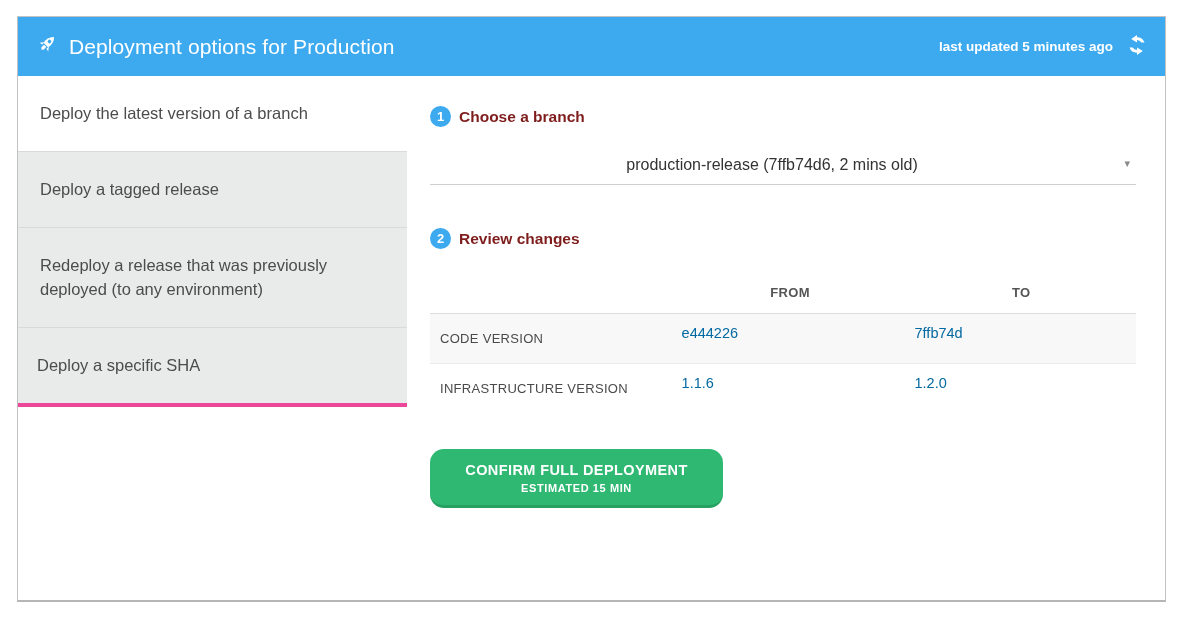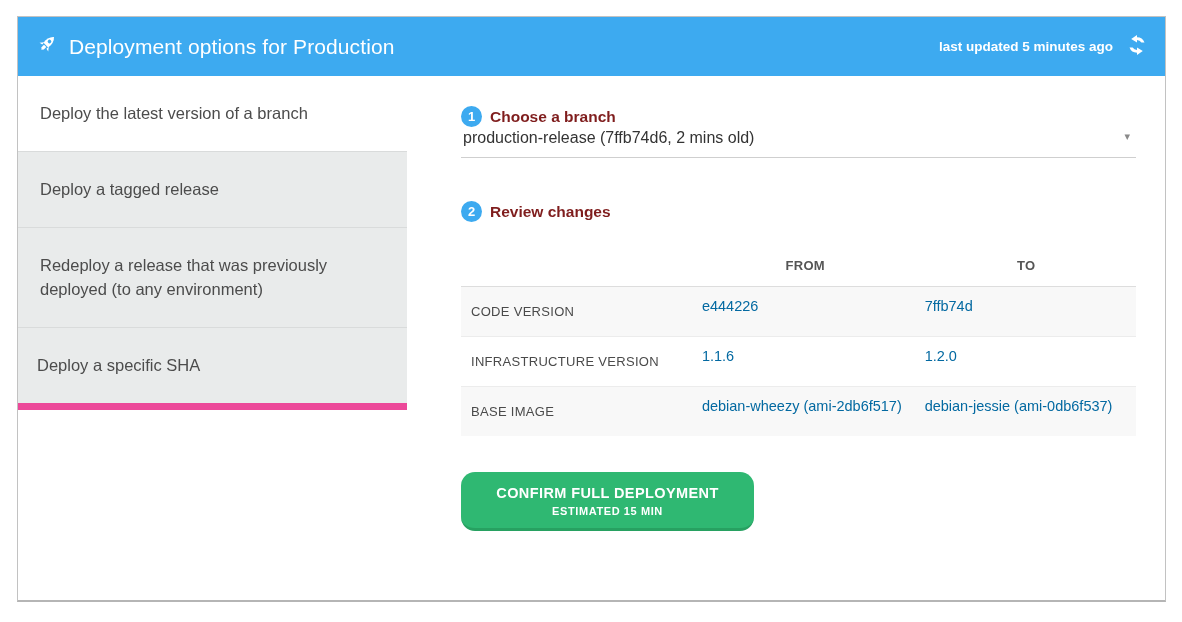--- a/index.html
+++ b/index.html
@@ -19,47 +19,47 @@
     height: 59px; background: #3daaf0;
     display: flex; align-items: center;
     padding: 0 16px 0 17px; color: #fff;
   }
   .panel-title { font-size: 21px; font-weight: 400; letter-spacing: 0.1px; margin-left: 11px; }
   .header-spacer { flex: 1; }
   .last-updated { font-size: 13.5px; font-weight: 600; margin-right: 12px; }
   .icon-svg { display: block; }
 
   
-  .panel-body { display: flex; height: 525px; gap: 31px; }
+  .panel-body { display: flex; height: 525px; }
   .sidebar { width: 389px; flex-shrink: 0; }
   .sidebar-item {
     padding: 25px 22px; font-size: 16.5px; color: #4c4c4c;
     line-height: 1.5; cursor: pointer; background: #e9ebeb;
     border-top: 1px solid #d9dbdb;
   }
   .sidebar-item.active { background: #ffffff; border-top: none; }
-  .sidebar-item:last-child { border-bottom: 7px solid #ec4899; padding-left: 19px; }
+  .sidebar-item:last-child { border-bottom: 4px solid #ec4899; padding-left: 19px; }
 
   .content { flex: 1; padding: 30px 29px 0 23px; }
 
   
   .step-heading { display: flex; align-items: center; }
   .step-badge {
     width: 21px; height: 21px; border-radius: 50%;
     background: #3daaf0; color: #fff; font-size: 13px; font-weight: bold;
     text-align: center; line-height: 21px; flex-shrink: 0;
   }
   .step-title { margin-left: 8px; color: #7f1d1d; font-size: 15.5px; font-weight: bold; }
 
   
   .branch-select {
-    position: relative; 
+    position: relative; margin-top: 27px;
     padding: 2px 24px 10px 2px;
     border-bottom: 1px solid #cfcfcf;
-    font-size: 16px; color: #333; cursor: pointer;
+    font-size: 16px; color: #333; cursor: pointer; text-align: center;
   }
   .select-caret {
     position: absolute; right: 6px; top: 3px;
     font-size: 11px; color: #8a8a8a;
   }
 
   .step-heading.second { margin-top: 43px; }
 
   
   .review-table { width: 100%; border-collapse: collapse; margin-top: 22px; }
@@ -171,25 +171,20 @@
           <tr>
             <th>CODE VERSION</th>
             <td>e444226</td>
             <td>7ffb74d</td>
           </tr>
           <tr>
             <th>INFRASTRUCTURE VERSION</th>
             <td>1.1.6</td>
             <td>1.2.0</td>
           </tr>
-          <tr>
-            <th>BASE IMAGE</th>
-            <td>debian-wheezy (ami-2db6f517)</td>
-            <td>debian-jessie (ami-0db6f537)</td>
-          </tr>
         </tbody>
       </table>
 
       <button class="confirm-btn">
         <div class="btn-line1">CONFIRM FULL DEPLOYMENT</div>
         <div class="btn-line2">ESTIMATED 15 MIN</div>
       </button>
 
     </div>
   </div>

